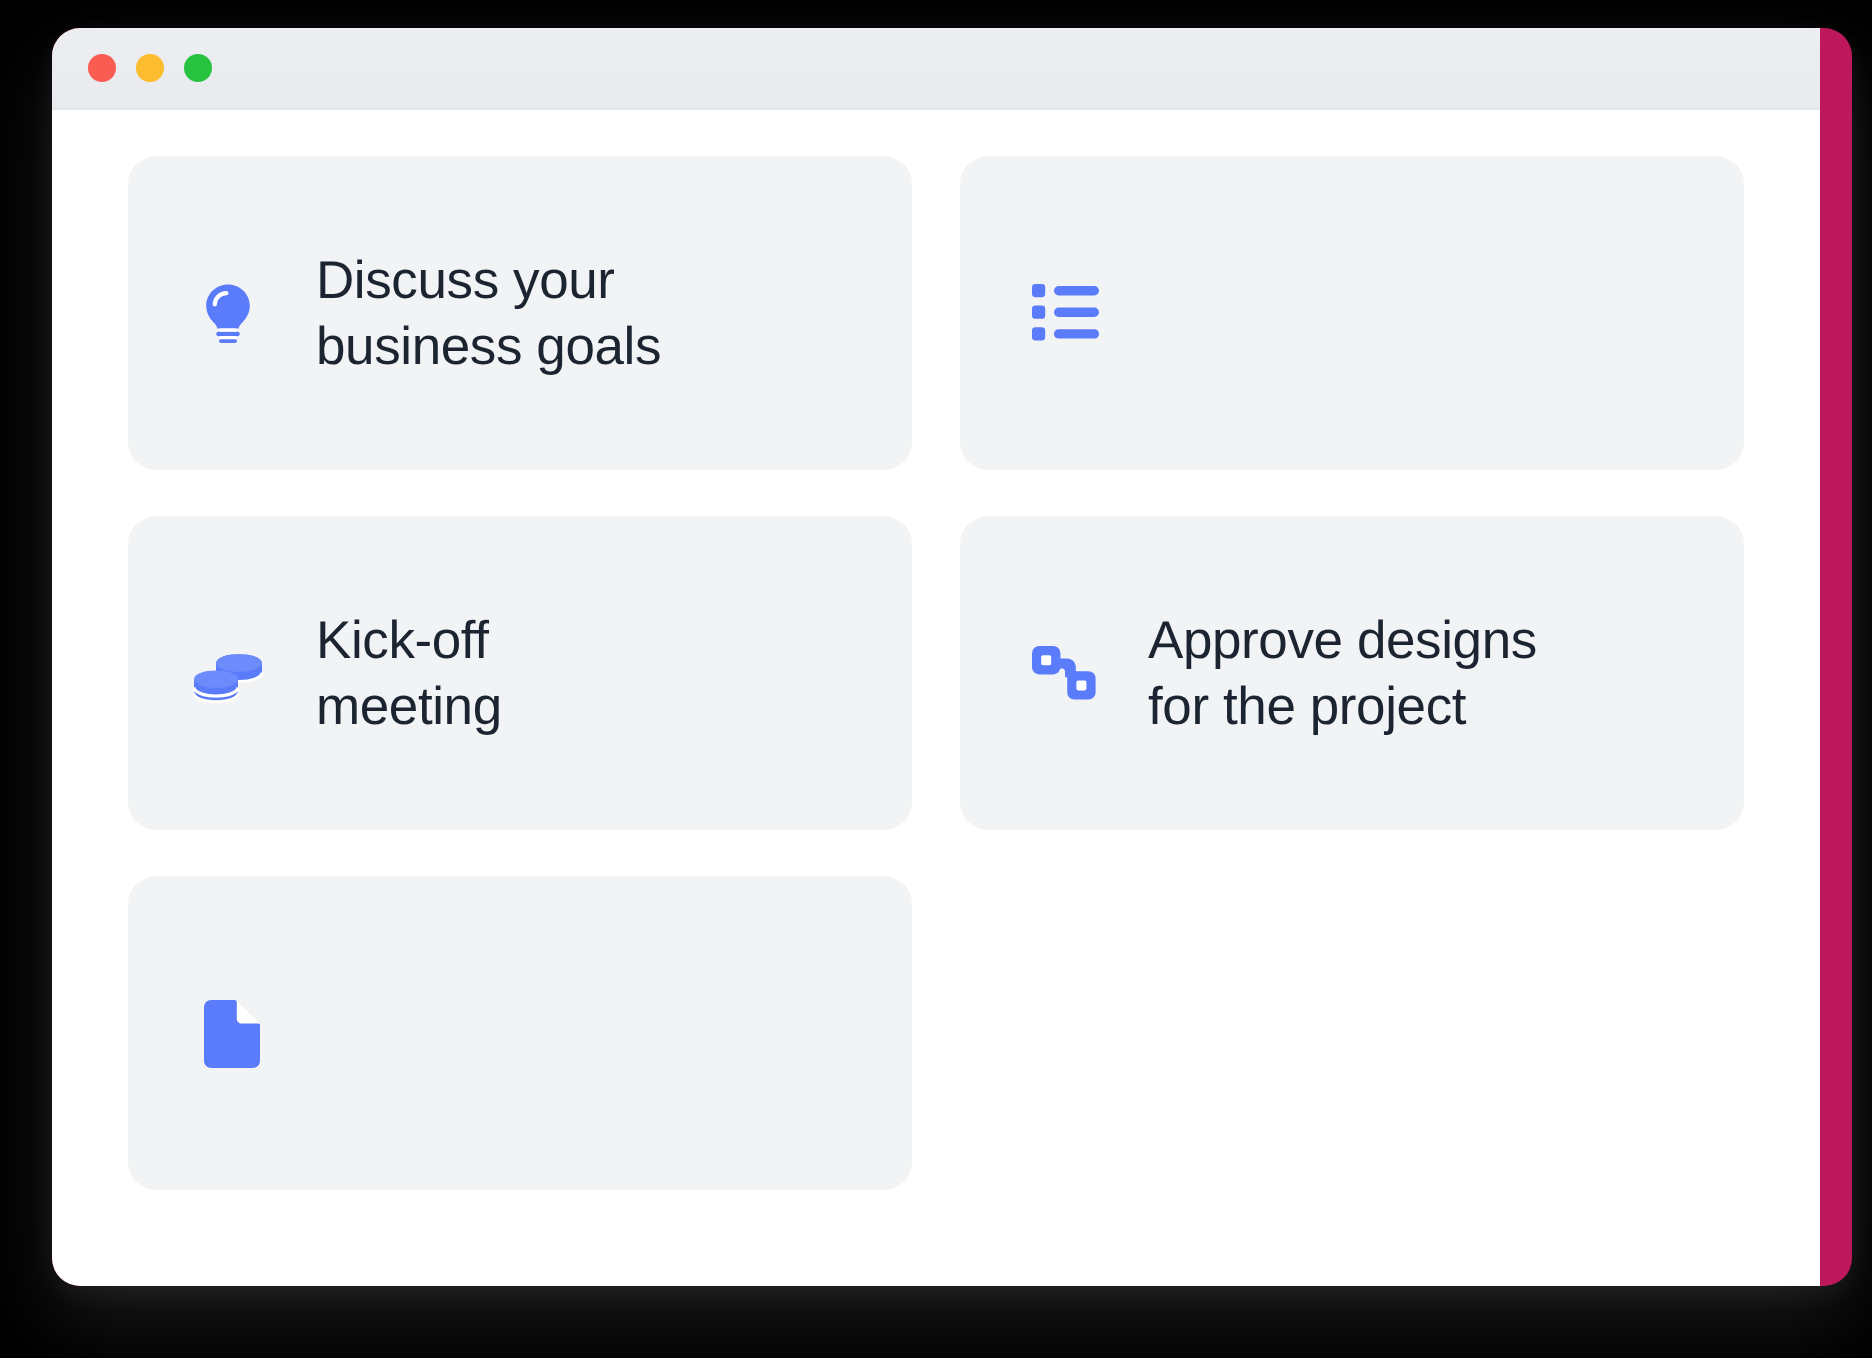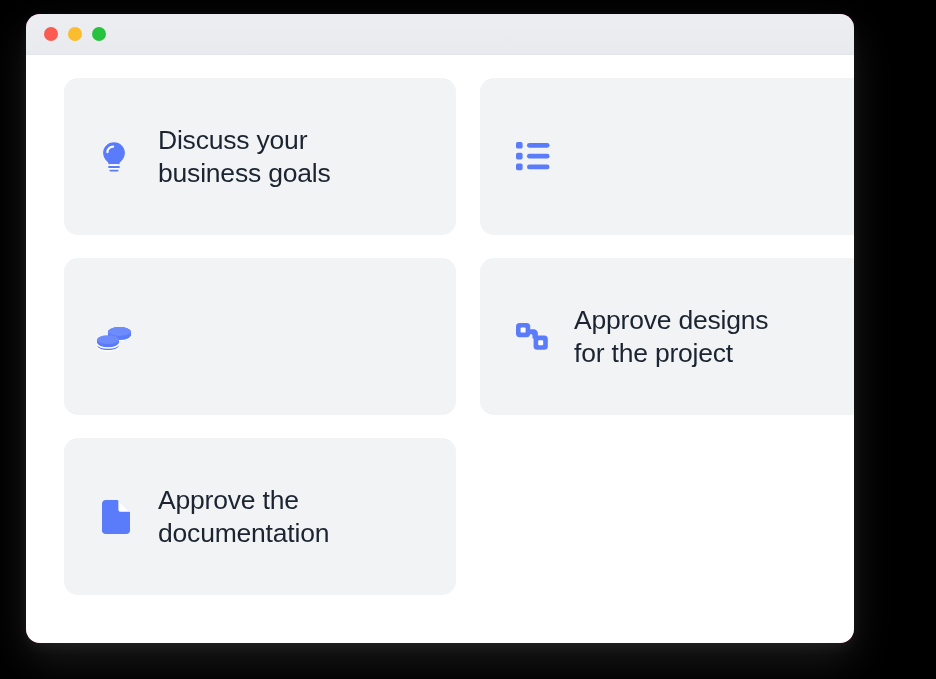--- a/index.html
+++ b/index.html
@@ -20,21 +20,21 @@
     width: 936px;
     height: 679px;
     background: #000000;
   }
 
   
   .window {
     position: absolute;
     left: 26px;
     top: 14px;
-    width: 828px;
+    width: 900px;
     height: 629px;
     background: #be185d;
     border-radius: 14px;
     overflow: hidden;
     box-shadow: 0 18px 42px rgba(255,255,255,0.10),
                 0 4px 14px rgba(255,255,255,0.06);
   }
 
   
   .titlebar {
@@ -174,20 +174,22 @@
               <ellipse cx="23.5" cy="11.5" rx="11.5" ry="4.4" fill="#5b7cfa"></ellipse>
               <ellipse cx="23.5" cy="11.5" rx="11.5" ry="4.4" fill="#6d8bfb"></ellipse>
               <path d="M12 16.3c0 2.4 5.1 4.4 11.5 4.4S35 18.7 35 16.3" fill="none" stroke="#ffffff" stroke-width="1.5"></path>
 
               <path d="M1 19.6h22v6.1c0 2.4-4.9 4.4-11 4.4s-11-2-11-4.4v-6.1z" fill="#5b7cfa"></path>
               <ellipse cx="12" cy="19.6" rx="11" ry="4.4" fill="#6d8bfb"></ellipse>
               <path d="M1 23.6c0 2.4 4.9 4.4 11 4.4s11-2 11-4.4" fill="none" stroke="#ffffff" stroke-width="1.6"></path>
               <path d="M1 26.6c0 2.4 4.9 4.4 11 4.4s11-2 11-4.4" fill="none" stroke="#ffffff" stroke-width="1.3" opacity="0.9"></path>
             </svg>
           </span>
+          <div class="card-label">Kick-off
+meeting</div>
         </div>
 
         <div class="card">
           <span class="card-icon">
             <svg width="36" height="34" viewBox="0 0 36 34">
               <path d="M13.2 9.2h5.4c2.4 0 4.3 1.9 4.3 4.3v5.1h-5.4v-2.9c0-.8-.6-1.4-1.4-1.4h-2.9V9.2z" fill="#5b7cfa"></path>
               <rect x="1" y="3" width="14.2" height="14.2" rx="3.6" fill="#5b7cfa"></rect>
               <rect x="5.6" y="7.6" width="5" height="5" rx="0.9" fill="#ffffff"></rect>
               <rect x="18.6" y="15.6" width="14.2" height="14.2" rx="3.6" fill="#5b7cfa"></rect>
               <rect x="23.2" y="20.2" width="5" height="5" rx="0.9" fill="#ffffff"></rect>
@@ -197,21 +199,19 @@
 for the project</div>
         </div>
 
         <div class="card">
           <span class="card-icon">
             <svg width="30" height="36" viewBox="0 0 30 36">
               <path d="M4.6 1h12.1l12.3 12.3v18.1c0 2-1.6 3.6-3.6 3.6H4.6C2.6 35 1 33.4 1 31.4V4.6C1 2.6 2.6 1 4.6 1z" fill="#5b7cfa"></path>
               <path d="M17.4 1.3v9.1c0 1.3 1.1 2.4 2.4 2.4h9.1l-11.5-11.5z" fill="#ffffff"></path>
             </svg>
           </span>
-          <div class="card-label">Approve the
-documentation</div>
         </div>
 
       </div>
     </div>
 
   </div>
 </div>
 
 </body></html>

